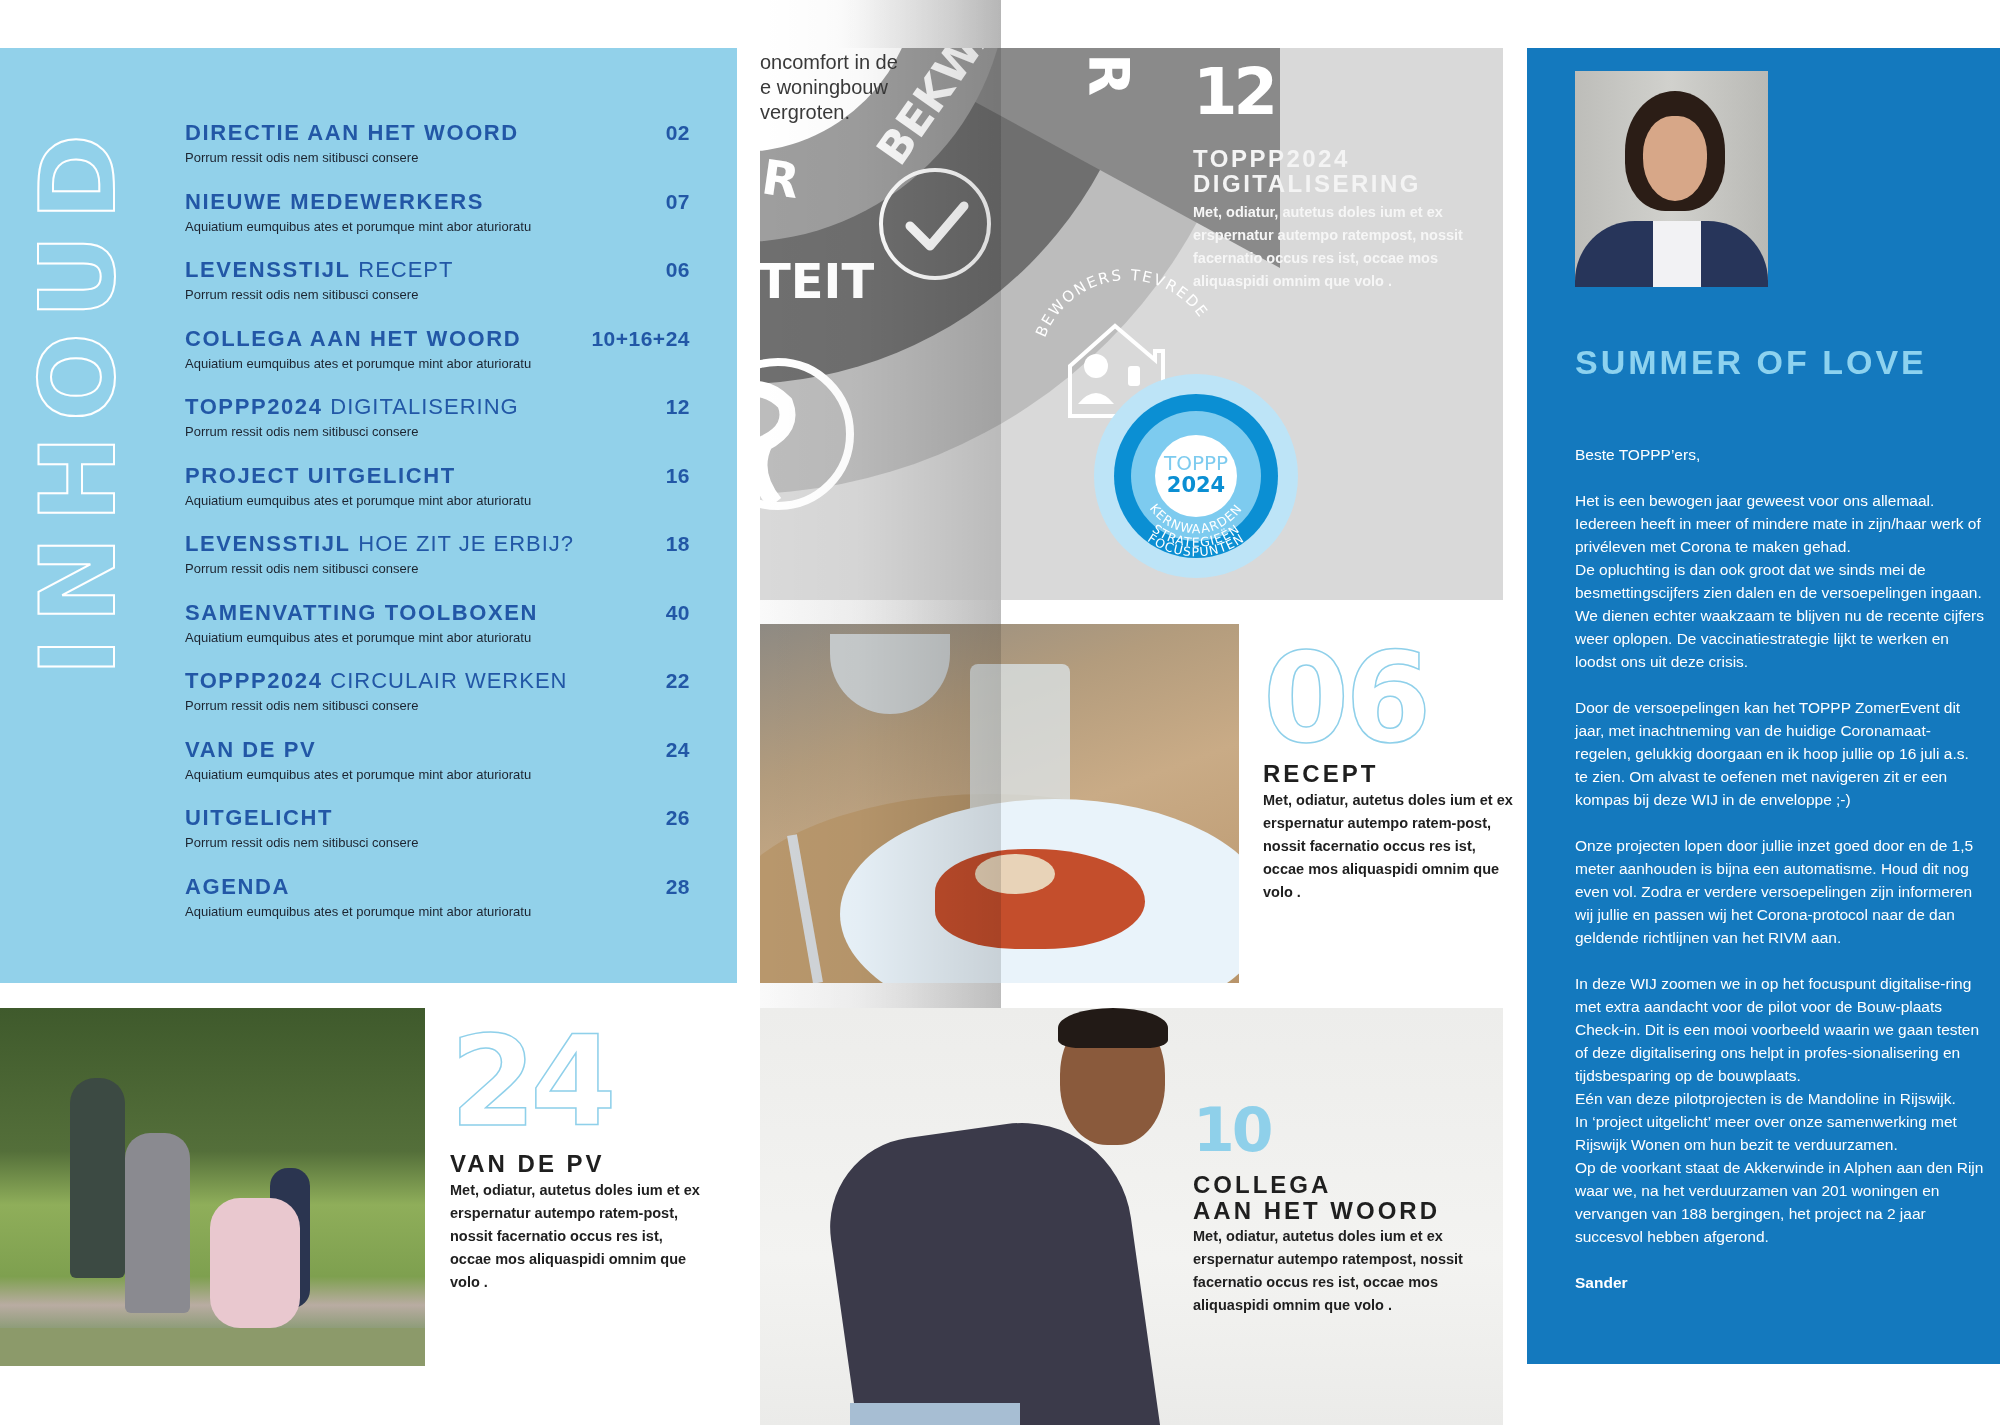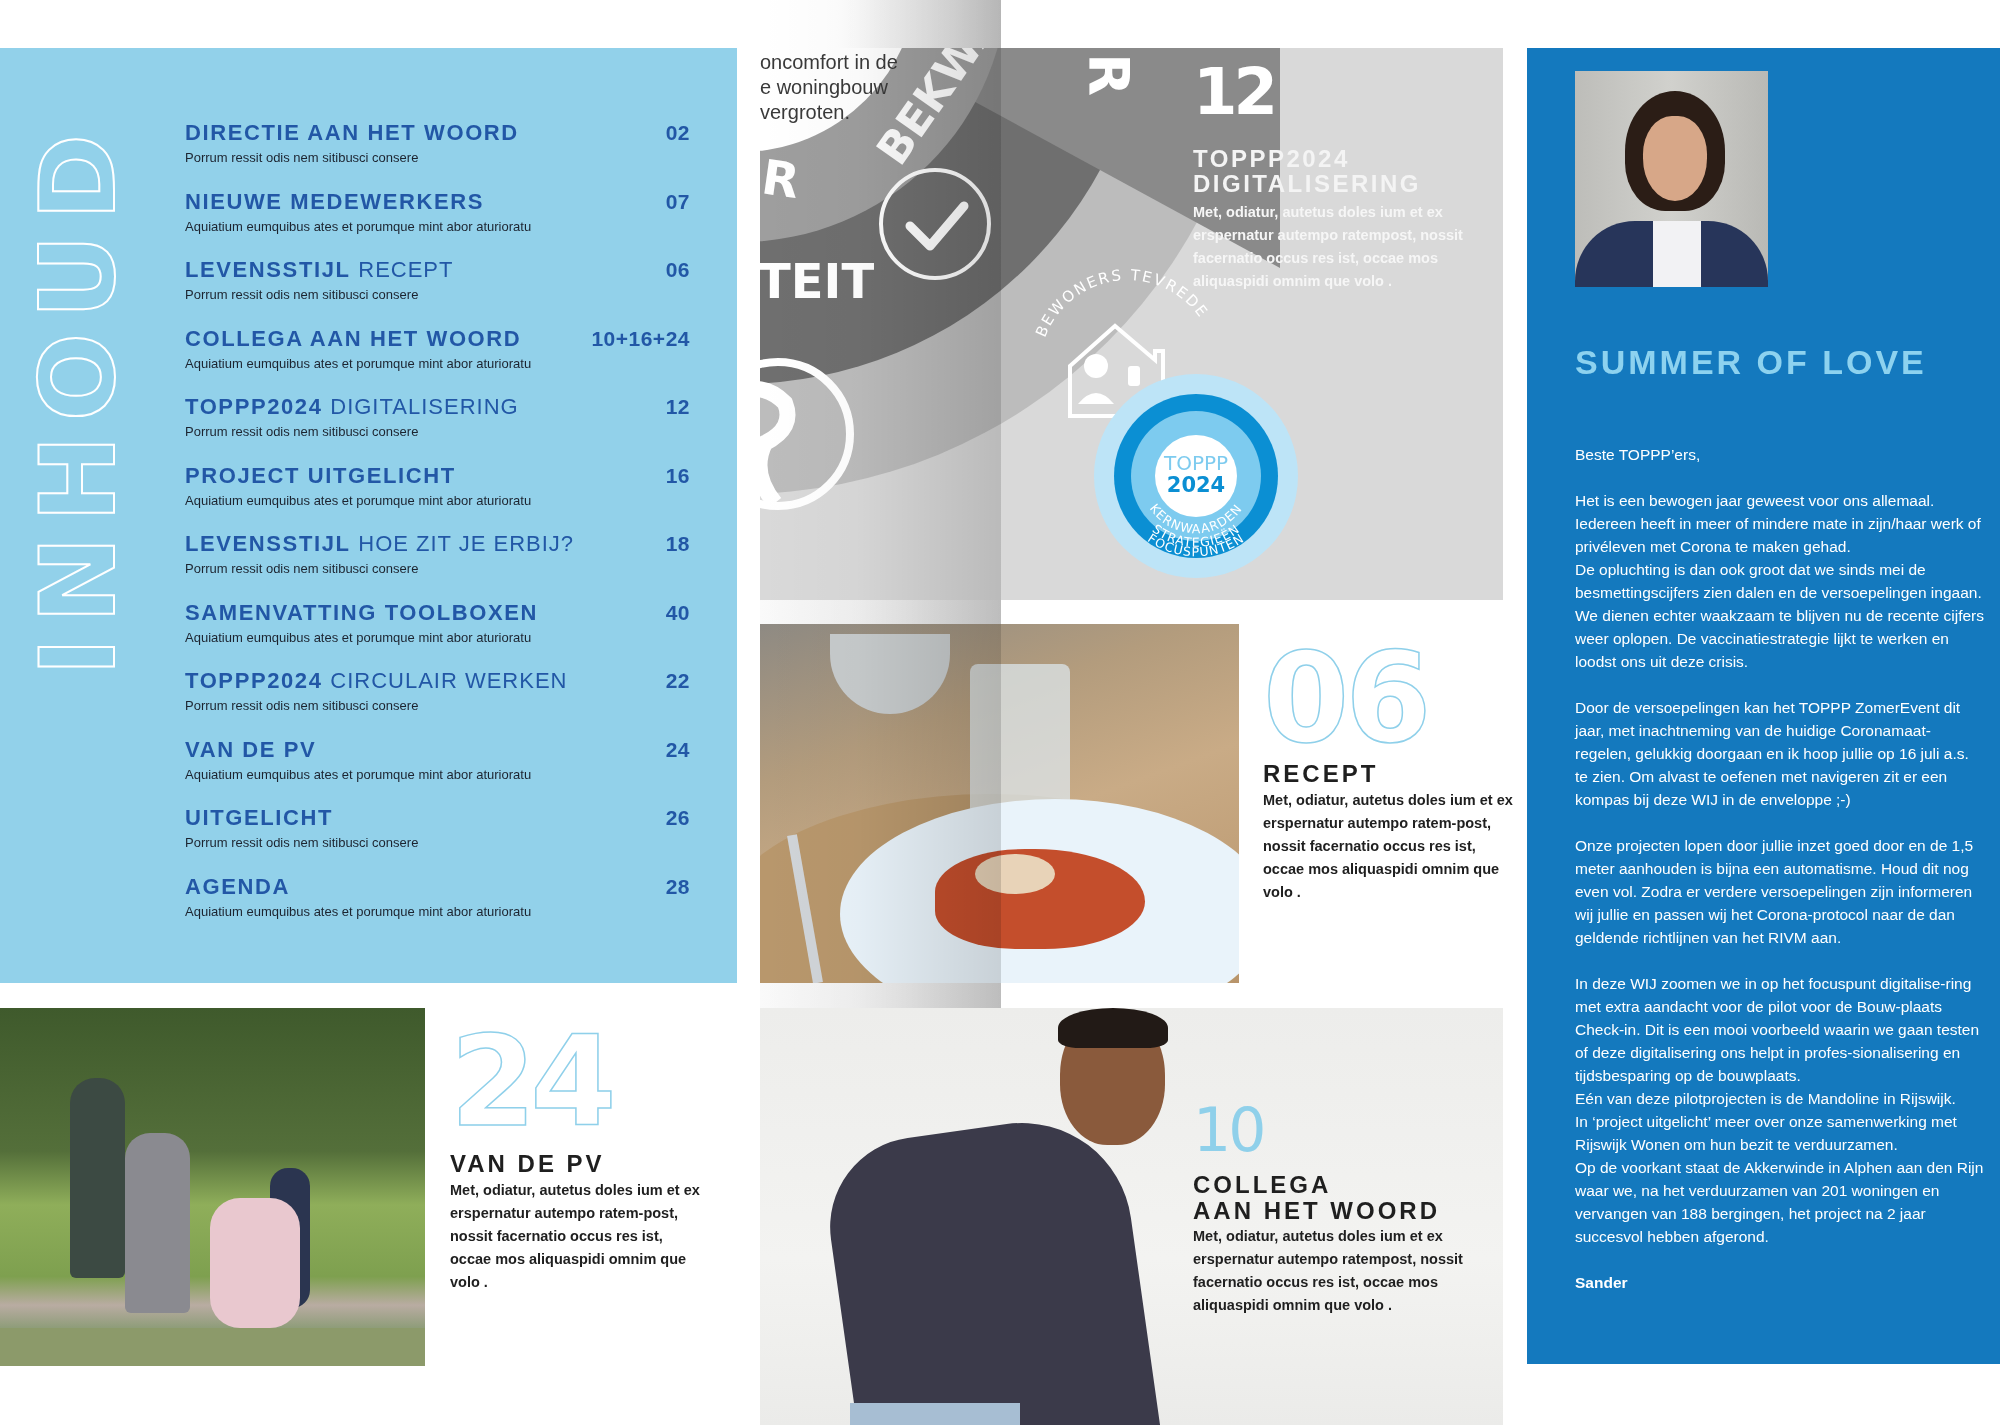--- a/index.html
+++ b/index.html
@@ -94,21 +94,21 @@
   #recipe-title { left: 1263px; top: 760px; font-size: 24px; font-weight: bold; letter-spacing: 3px; color: #1f1f1f; }
   #recipe-body { left: 1263px; top: 789px; width: 250px; font-size: 14.5px; line-height: 23px; color: #1f1f1f; font-weight: bold; }
 
   
   #man-photo { left: 760px; top: 1008px; width: 743px; height: 417px; overflow: hidden;
     background: linear-gradient(180deg, #ededeb 0%, #f3f3f1 60%, #ebebe9 100%); }
   #man-photo .torso { position: absolute; left: 80px; top: 120px; width: 300px; height: 330px; background: #3b3a4a; border-radius: 90px 110px 0 0; transform: rotate(-8deg); }
   #man-photo .head { position: absolute; left: 300px; top: 2px; width: 105px; height: 135px; background: #8a5a3c; border-radius: 48% 48% 45% 45%; }
   #man-photo .hair { position: absolute; left: 298px; top: 0px; width: 110px; height: 40px; background: #221a16; border-radius: 50% 50% 20% 20%; }
   #man-photo .jeans { position: absolute; left: 90px; top: 395px; width: 170px; height: 30px; background: #a7bed3; }
-  #collega-num { left: 1193px; top: 1100px; font-size: 60px; font-weight: normal; line-height: 1; color: #8fd0ea; letter-spacing: -3px; font-family: "DejaVu Sans", sans-serif; }
+  #collega-num { left: 1193px; top: 1100px; font-size: 60px; font-weight: bold; line-height: 1; color: #8fd0ea; letter-spacing: -3px; font-family: "DejaVu Sans", sans-serif; }
   #collega-title { left: 1193px; top: 1172px; font-size: 24px; font-weight: bold; letter-spacing: 3px; line-height: 26px; color: #1f1f1f; }
   #collega-body { left: 1193px; top: 1225px; width: 300px; font-size: 14.5px; line-height: 23px; color: #1f1f1f; font-weight: bold; }
 
   
   #family-photo { left: 0; top: 1008px; width: 425px; height: 358px; overflow: hidden;
     background: linear-gradient(180deg, #3f5a2c 0%, #546f3a 40%, #8fae5a 55%, #7ea04f 75%, #b9aca2 83%, #8a9b75 90%, #6d7f55 100%); }
   #family-photo .p1 { position: absolute; left: 70px; top: 70px; width: 55px; height: 200px; background: #3c4a43; border-radius: 25px 25px 6px 6px; }
   #family-photo .p2 { position: absolute; left: 125px; top: 125px; width: 65px; height: 180px; background: #8a8a90; border-radius: 25px 25px 6px 6px; }
   #family-photo .p3 { position: absolute; left: 210px; top: 190px; width: 90px; height: 130px; background: #e9c8cf; border-radius: 30px; }
   #family-photo .p4 { position: absolute; left: 270px; top: 160px; width: 40px; height: 140px; background: #2b3550; border-radius: 18px; }

